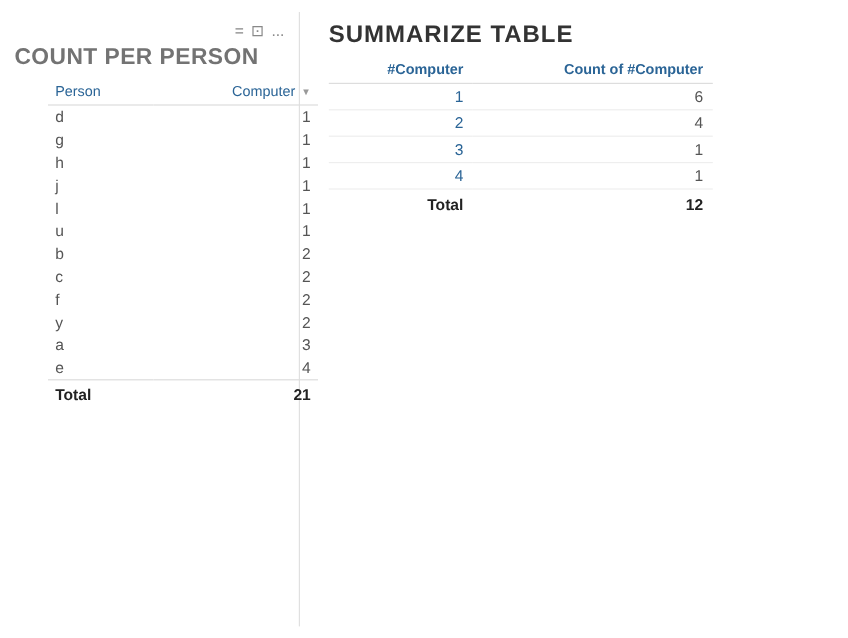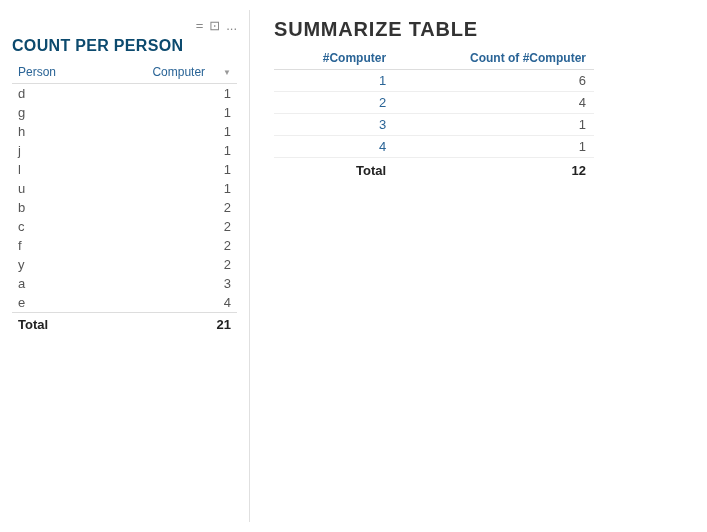--- a/index.html
+++ b/index.html
@@ -31,30 +31,31 @@
 
     .panel-header-controls {
       display: flex;
       justify-content: flex-end;
       gap: 6px;
       margin-bottom: 4px;
       color: #888;
     }
 
     .panel-title {
-      font-size: 16px;
+      font-size: 19px;
       font-weight: 600;
-      color: #0c4a6e;
+      color: #737373;
       margin-bottom: 8px;
       letter-spacing: 0.02em;
     }
 
     .count-table {
       width: 100%;
       border-collapse: collapse;
+      margin-left: 28px;
     }
 
     .count-table thead tr th {
       color: #2a6496;
       font-weight: 400;
       text-align: left;
       padding: 2px 6px 4px 6px;
       border-bottom: 1px solid #ddd;
       font-size: 12px;
     }
@@ -82,21 +83,21 @@
     }
 
     .count-table tfoot tr td:last-child {
       text-align: right;
     }
 
     .th-computer-wrapper {
       display: flex;
       align-items: center;
       justify-content: flex-end;
-      gap: 18px;
+      gap: 5px;
     }
 
     
     .right-panel {
       flex: 1;
       padding: 8px 24px;
     }
 
     .summarize-title {
       font-size: 20px;

